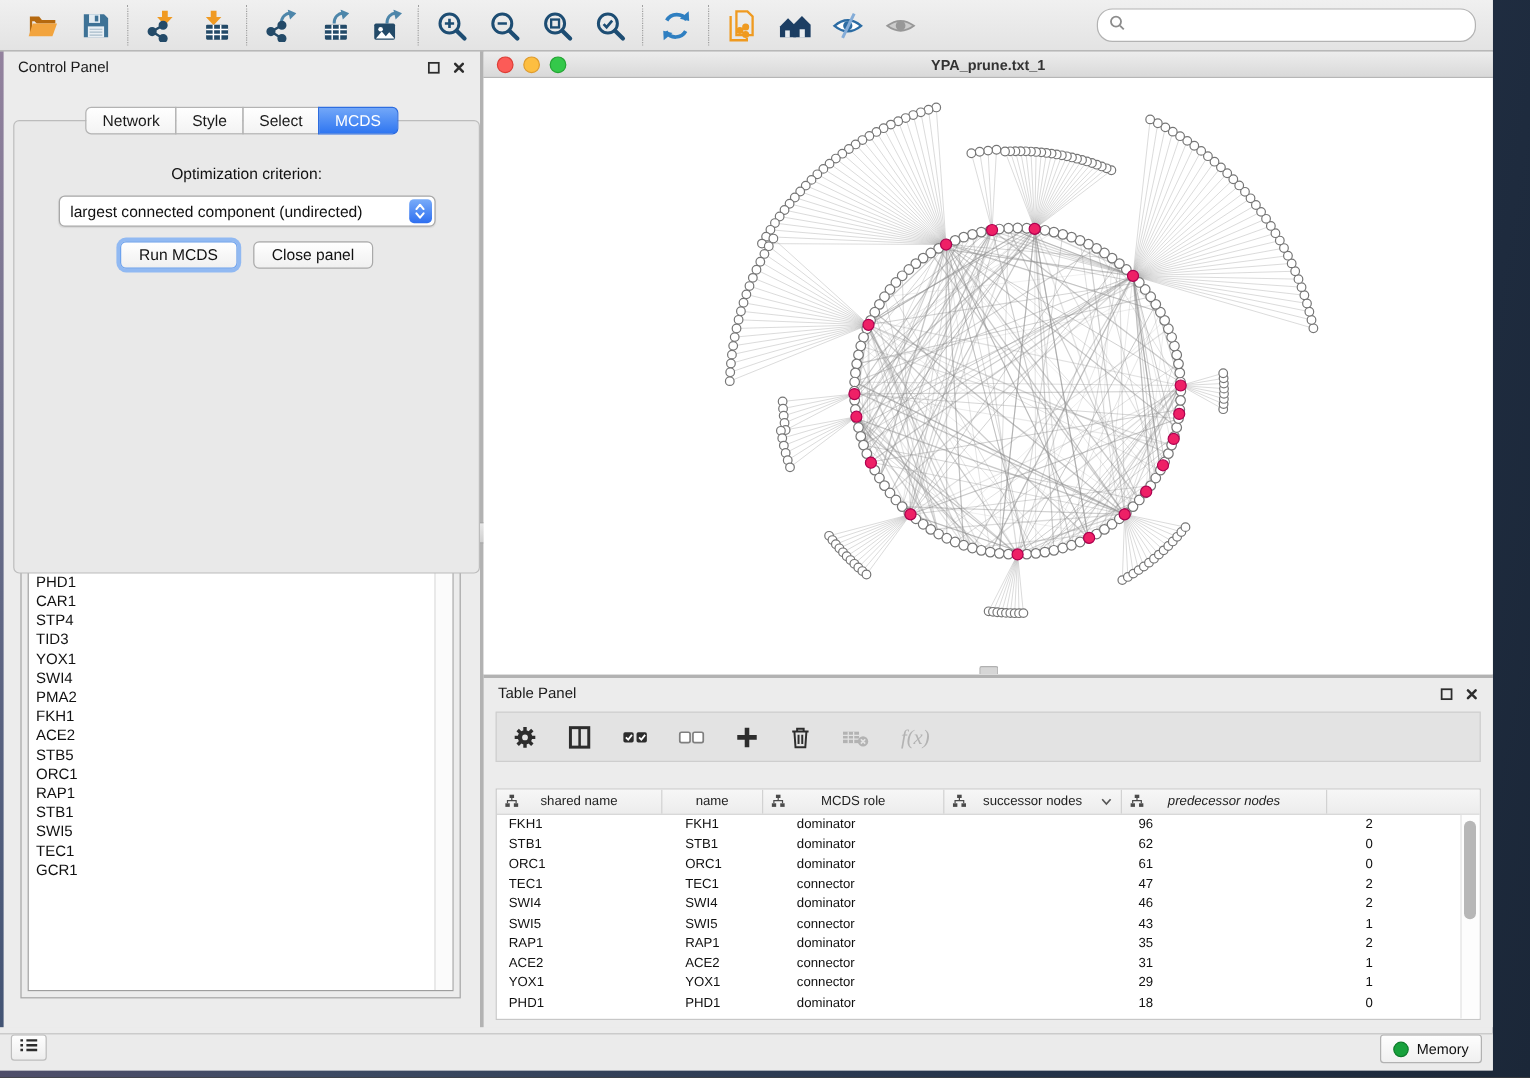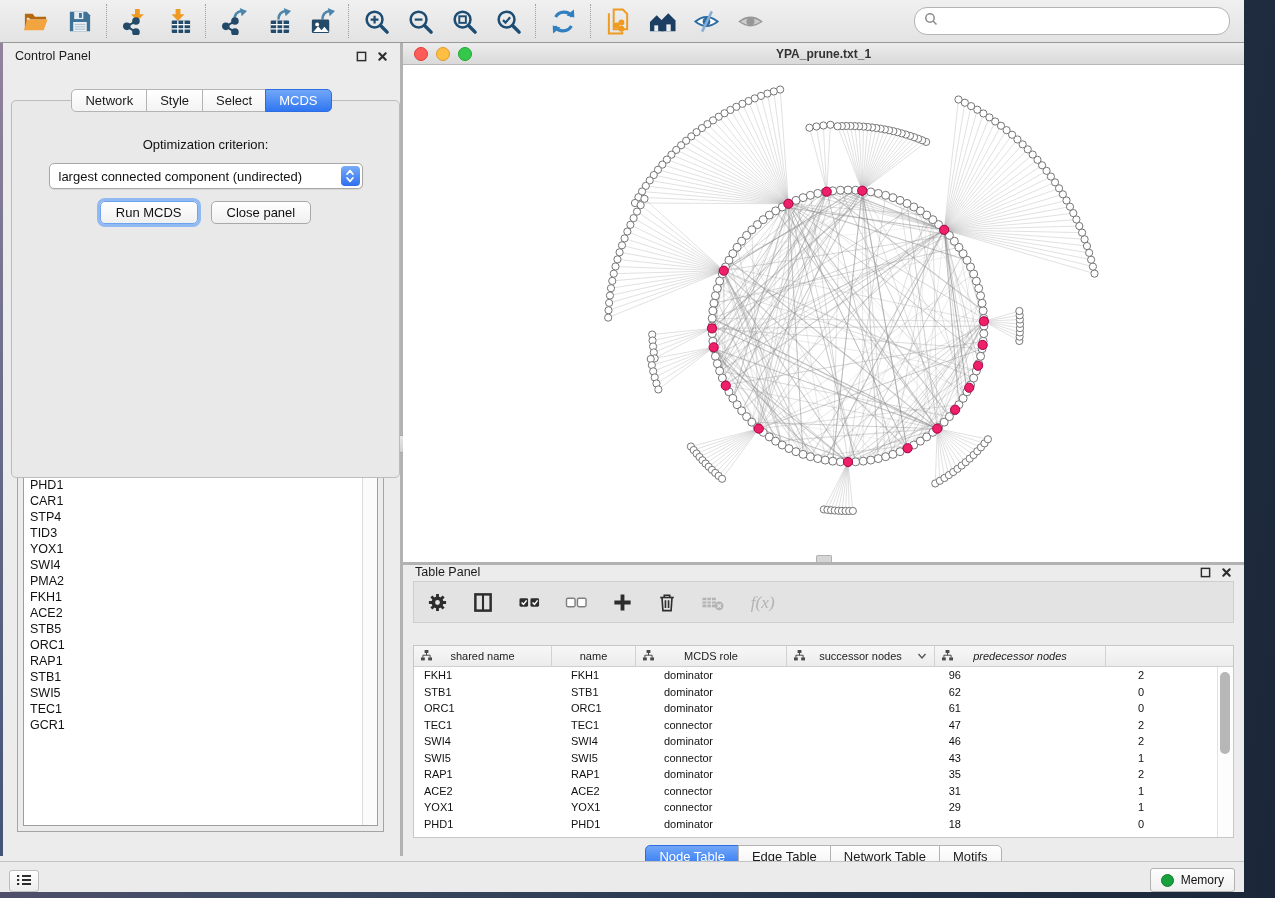--- a/index.html
+++ b/index.html
@@ -96,21 +96,21 @@
   .tbody .tr{display:flex;height:16.5px;align-items:center;cursor:default;}
   .td{font-size:11px;color:#111;flex:none;white-space:nowrap;overflow:hidden;}
   .td.al{text-align:left;padding-left:10px;}
   .td.ar{text-align:right;padding-right:13px;}
   .t-scroll{position:absolute;right:0;top:21px;bottom:0;width:15px;background:#fdfdfd;border-left:1px solid #e2e2e2;}
   .t-thumb{position:absolute;left:2px;top:5px;width:10px;height:82px;background:#b7b7b7;border-radius:5px;cursor:default;}
   .tp-tabs{display:flex;justify-content:center;margin-top:7px;}
 
   
   .status-bar{position:absolute;left:0;right:0;bottom:0;height:30px;background:#ebebeb;border-top:1px solid #c2c2c2;
-    display:flex;align-items:flex-end;padding:0 9px;}
+    display:flex;align-items:flex-start;padding:0 9px;}
   .list-btn{width:28px;height:20px;border:1px solid #bdbdbd;border-radius:3px;background:linear-gradient(#fefefe,#ededed);
     display:flex;align-items:center;justify-content:center;cursor:default;}
   .memory-btn{margin-left:auto;display:flex;align-items:center;gap:7px;height:22px;padding:0 10px;
     border:1px solid #b2b2b2;border-radius:3px;background:linear-gradient(#fefefe,#f0f0f0);font-size:12px;color:#111;cursor:default;}
   .mem-dot{width:11px;height:11px;border-radius:50%;background:#17a13c;border:1px solid #0f7c2c;}
 </style>
 </head>
 <body>
 
 <div class="screen">
@@ -1274,26 +1274,20 @@
                   <div class="td al" style="width: 83px;">PHD1</div>
                   <div class="td al" style="width: 150px;">dominator</div>
                   <div class="td ar" style="width: 147px;">18</div>
                   <div class="td ar" style="width: 170px;">0</div>
                 </div>
               </div>
             <div class="t-scroll">
               <div class="t-thumb"></div>
             </div>
           </div>
-          <div class="tp-tabs" id="tp-tabs">
-              <span class="seg-tab active">Node Table</span>
-              <span class="seg-tab">Edge Table</span>
-              <span class="seg-tab">Network Table</span>
-              <span class="seg-tab">Motifs</span>
-            </div>
         </div>
       </div>
     </div>
 
     <div class="status-bar">
       <span class="list-btn">
         <span>
           <svg viewBox="0 0 16 12" width="16" height="12">
               <g stroke="#2d2d2d" stroke-width="2">
                 <path d="M1 2h2.2M6 2h9M1 6h2.2M6 6h9M1 10h2.2M6 10h9"></path>

